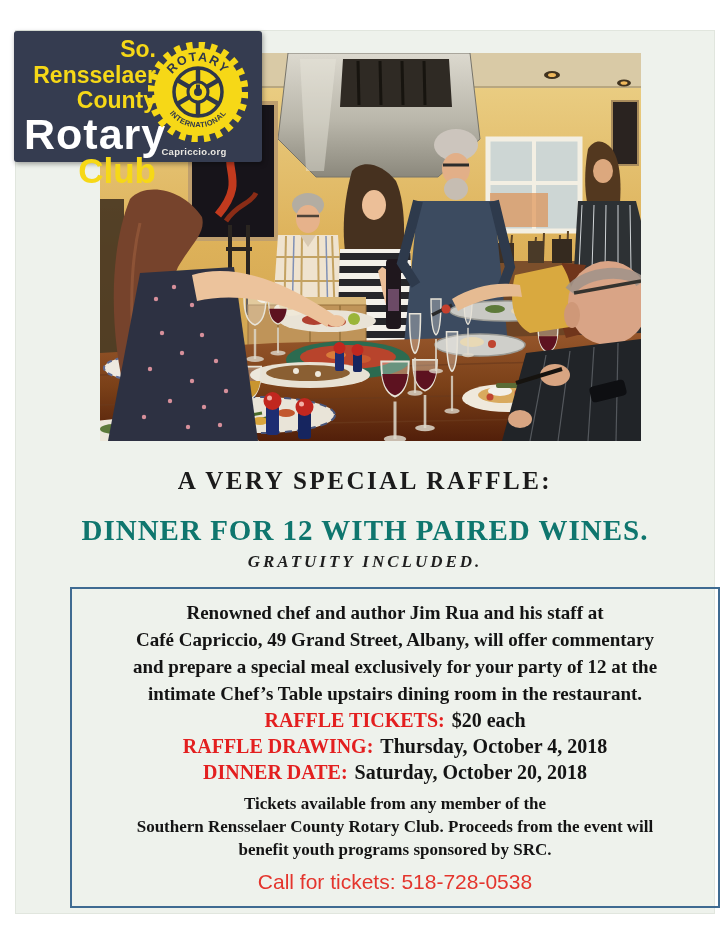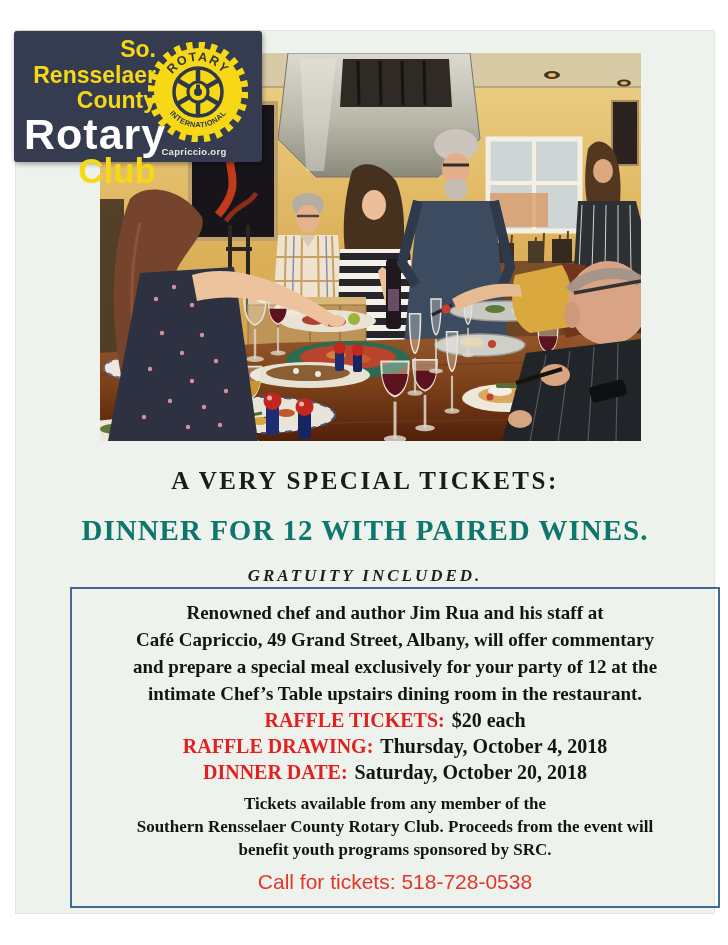--- a/index.html
+++ b/index.html
@@ -18,21 +18,21 @@
   .bl2{font-size:23px;line-height:24px;}
   .bl3{font-size:43px;line-height:45px;color:#ffffff;letter-spacing:1px;}
   .bl4{font-size:35px;line-height:27px;}
   .wheel{position:absolute;left:134px;top:11px;width:100px;height:100px;}
   .badge-url{position:absolute;left:118px;top:115px;width:124px;text-align:center;
              color:#e9e7e1;font:bold 9.5px "Liberation Sans",sans-serif;letter-spacing:.3px;}
   
   .headline{position:absolute;left:0;top:436px;width:100%;text-align:center;font-weight:bold;}
   .hl1{font-size:25px;letter-spacing:2.5px;color:#1b1b1b;}
   .hl2{font-size:29px;letter-spacing:1px;color:#0f766e;margin-top:19px;}
-  .hl3{font-size:17px;letter-spacing:3px;color:#1f1f1f;font-style:italic;margin-top:19px;}
+  .hl3{font-size:17px;letter-spacing:3px;color:#1f1f1f;font-style:italic;margin-top:5px;}
   
   .box{position:absolute;left:54px;top:556px;width:650px;height:321px;box-sizing:border-box;
        border:2px solid #3f6b92;text-align:center;font-weight:bold;color:#141414;}
   .intro{margin:10px 6px 0;font-size:19px;line-height:27px;}
   .items{margin-top:0;font-size:20px;line-height:26px;}
   .items .lbl{color:#e31f1f;}
   .items .val{margin-left:7px;color:#141414;}
   .avail{margin:7px 4px 0;font-size:17px;line-height:23px;}
   .phone{margin-top:9px;font-family:"Liberation Sans",sans-serif;font-weight:normal;
          font-size:21px;color:#e4352d;}
@@ -425,21 +425,21 @@
         <line x1="29.2" y1="62" x2="70.8" y2="38"></line>
       </g>
       <circle cx="50" cy="50" r="10" fill="#f6d817" stroke="#2f374a" stroke-width="3"></circle>
       <circle cx="50" cy="50" r="4" fill="#2f374a"></circle>
       <rect x="48" y="42.5" width="4" height="5" fill="#2f374a"></rect>
     </svg>
     <div class="badge-url">Capriccio.org</div>
   </div>
 
   <div class="headline">
-    <div class="hl1">A VERY SPECIAL TICKETS:</div>
+    <div class="hl1">A VERY SPECIAL RAFFLE:</div>
     <div class="hl2">DINNER FOR 12 WITH PAIRED WINES.</div>
     <div class="hl3">GRATUITY INCLUDED.</div>
   </div>
 
   <div class="box">
     <div class="intro">
       <div>Renowned chef and author Jim Rua and his staff at</div>
       <div>Café Capriccio, 49 Grand Street, Albany, will offer commentary</div>
       <div>and prepare a special meal exclusively for your party of 12 at the</div>
       <div>intimate Chef’s Table upstairs dining room in the restaurant.</div>

